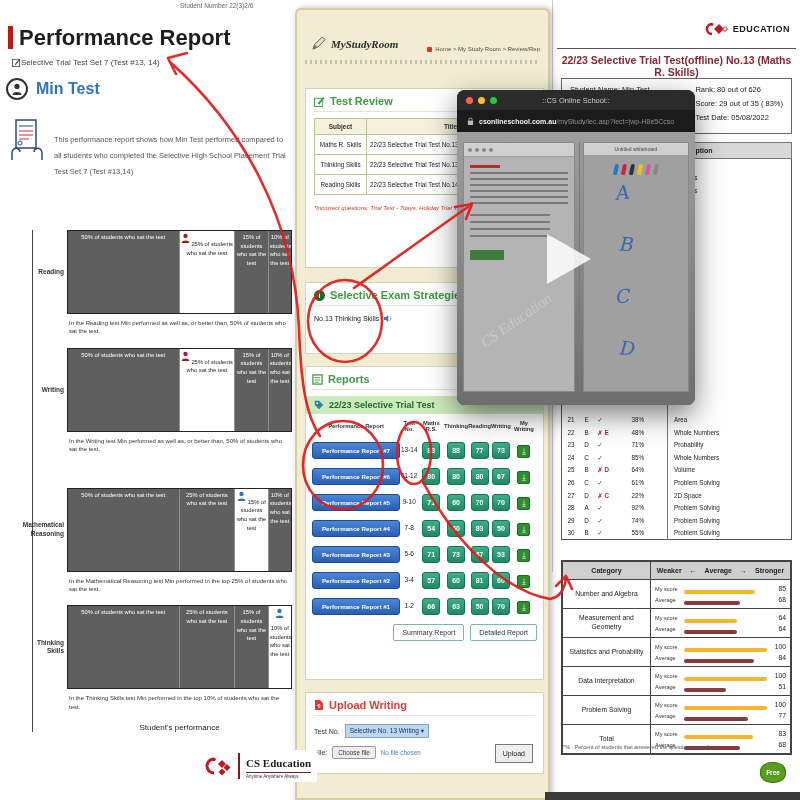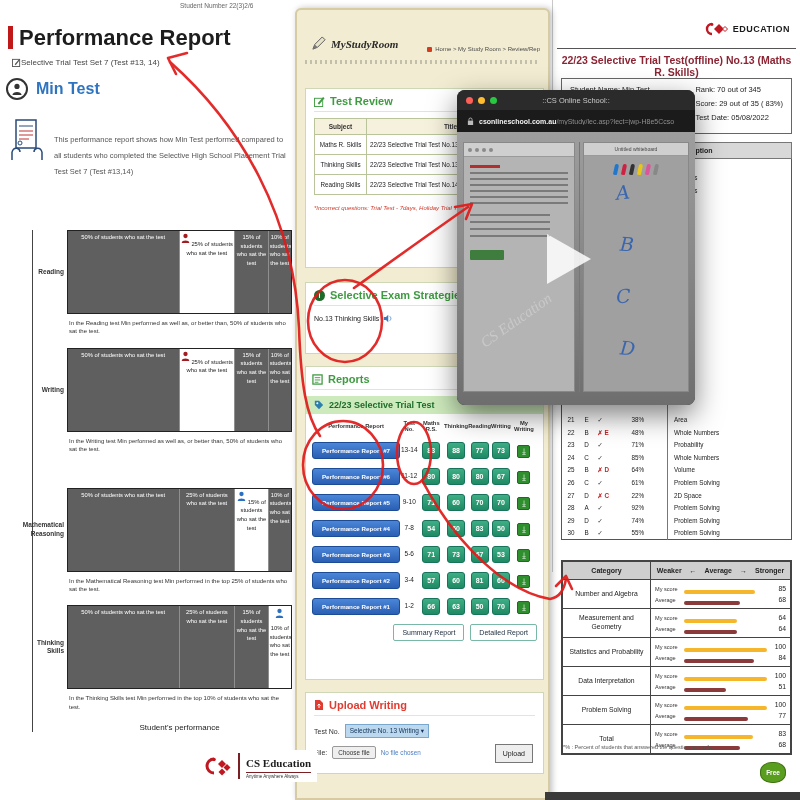--- a/index.html
+++ b/index.html
@@ -484,21 +484,21 @@
         <circle cx="8" cy="2.5" r="1.4" fill="#c01822"></circle>
         <path d="M15 2 L20 7 L15 12 L10 7 Z" fill="#c01822"></path>
         <path d="M21 4.5 L23.5 7 L21 9.5 L18.5 7 Z" fill="#fff" stroke="#c01822"></path>
       </svg>
       <span class="rp-logo-text">EDUCATION</span>
     </div>
     <div class="rp-title">22/23 Selective Trial Test(offline) No.13 (Maths R. Skills)</div>
     <div class="rp-info">
       <div>Student Name: Min Test</div>
       <div class="rp-info-right">
-        <div>Rank: 70 out of 345</div>
+        <div>Rank: 80 out of 626</div>
         <div>Score: 29 out of 35 ( 83%)</div>
         <div>Test Date: 05/08/2022</div>
       </div>
     </div>
 
     <table class="q-table">
       <tbody>
           <tr>
         <th class="c-no"></th>
             <th class="c-ans"></th>

